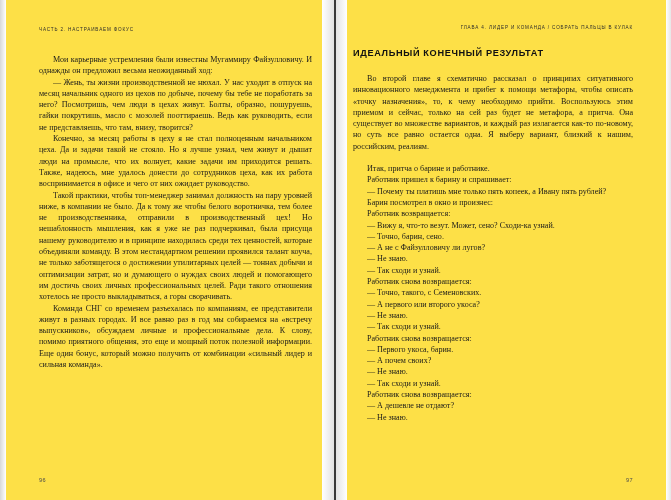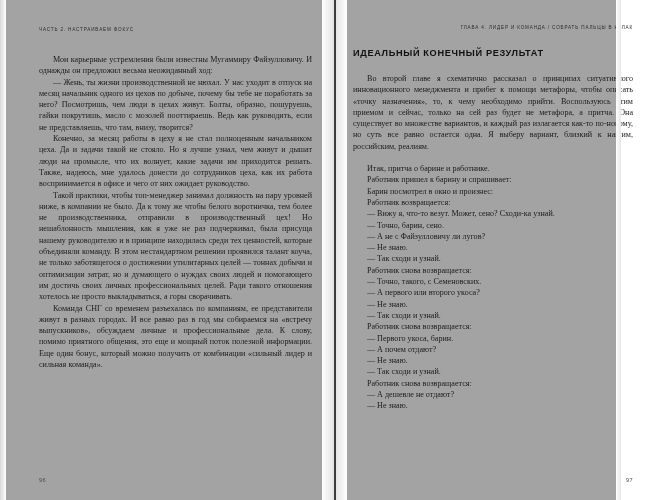--- a/index.html
+++ b/index.html
@@ -10,23 +10,23 @@
   body {
     width: 671px;
     height: 500px;
     overflow: hidden;
     font-family: "Liberation Serif", serif;
     color: #1a1a1a;
   }
 
   #spread {
     position: relative;
-    width: 621px;
-    height: 500px;
-    background: #a3a3a3;
+    width: 671px;
+    height: 500px;
+    background: #fde047;
     box-sizing: border-box;
   }
 
   
   #spread::before {
     content: "";
     position: absolute;
     left: 0; top: 0;
     width: 6px; height: 500px;
     background: linear-gradient(to right, #d8d8d8, #ffffff);
@@ -173,35 +173,36 @@
 
       <h2 class="section-title">ИДЕАЛЬНЫЙ КОНЕЧНЫЙ РЕЗУЛЬТАТ</h2>
 
       <p class="para">Во второй главе я схематично рассказал о принципах ситуативного инновационного менеджмента и прибег к помощи метафоры, чтобы описать «точку назначения», то, к чему необходимо прийти. Воспользуюсь этим приемом и сейчас, только на сей раз будет не метафора, а притча. Она существует во множестве вариантов, и каждый раз излагается как-то по-новому, но суть все равно остается одна. Я выберу вариант, близкий к нашим, российским, реалиям.</p>
 
       <div style="height:11px"></div>
 
       <div>
         <p class="dlg">Итак, притча о барине и работнике.</p>
         <p class="dlg">Работник пришел к барину и спрашивает:</p>
+        <p class="dlg">— Почему ты платишь мне только пять копеек, а Ивану пять рублей?</p>
         <p class="dlg">Барин посмотрел в окно и произнес:</p>
         <p class="dlg">Работник возвращается:</p>
         <p class="dlg">— Вижу я, что-то везут. Может, сено? Сходи-ка узнай.</p>
         <p class="dlg">— Точно, барин, сено.</p>
         <p class="dlg">— А не с Файзулловичу ли лугов?</p>
         <p class="dlg">— Не знаю.</p>
         <p class="dlg">— Так сходи и узнай.</p>
         <p class="dlg">Работник снова возвращается:</p>
         <p class="dlg">— Точно, такого, с Семеновских.</p>
         <p class="dlg">— А первого или второго укоса?</p>
         <p class="dlg">— Не знаю.</p>
         <p class="dlg">— Так сходи и узнай.</p>
         <p class="dlg">Работник снова возвращается:</p>
         <p class="dlg">— Первого укоса, барин.</p>
-        <p class="dlg">— А почем отдают?</p>
+        <p class="dlg">— А почем своих?</p>
         <p class="dlg">— Не знаю.</p>
         <p class="dlg">— Так сходи и узнай.</p>
         <p class="dlg">Работник снова возвращается:</p>
         <p class="dlg">— А дешевле не отдают?</p>
         <p class="dlg">— Не знаю.</p>
       </div>
     </div>
 
     <div class="folio folio-right">97</div>
   </div>

